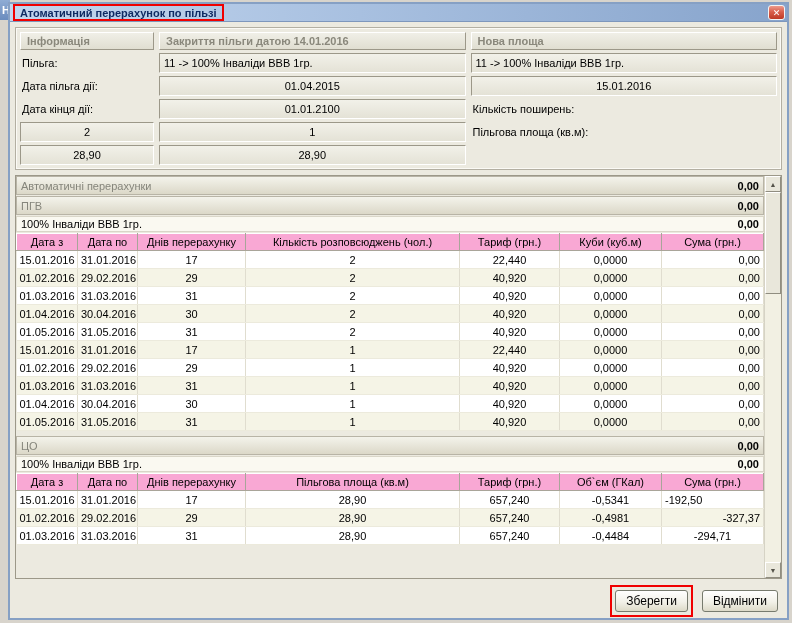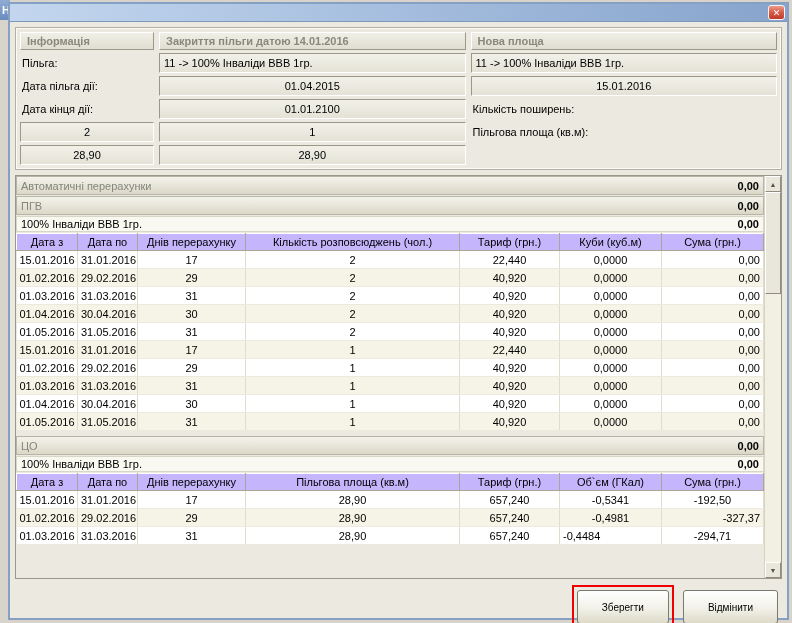--- a/index.html
+++ b/index.html
@@ -84,21 +84,21 @@
   .sub-bar {
     height:16px; margin-bottom:1px;
     border:1px solid #D9D6C8; background:#FAF9F1;
     display:flex; align-items:center; padding:0 4px;
   }
   .sub-title { white-space:nowrap; }
   .sub-total { margin-left:auto; font-weight:bold; }
 
   table.grid { width:100%; border-collapse:collapse; table-layout:fixed; font-size:11px; }
   table.grid th {
-    height:17px; background:#c4b5fd; font-weight:normal; text-align:center;
+    height:17px; background:#f9a8d4; font-weight:normal; text-align:center;
     border:1px solid; border-color:#FFFFFF #A9A599 #A9A599 #FFFFFF;
     padding:0 2px; white-space:nowrap; overflow:hidden;
   }
   table.grid td {
     height:18px; background:#FFFFFF; padding:0 3px;
     border-right:1px solid #E0DDCF; border-bottom:1px solid #ECEADC;
     white-space:nowrap; overflow:hidden;
   }
   table.grid tr.alt td { background:#F5F4E6; }
   .section-gap { height:5px; }
@@ -113,39 +113,42 @@
   .sb-thumb {
     height:102px; flex:0 0 102px;
     background:#E9E7DB; border:1px solid; border-color:#FFFFFF #908D80 #908D80 #FFFFFF;
   }
   .sb-track { flex:1; }
 
   
   .footer { display:flex; justify-content:flex-end; align-items:center; gap:9px; padding:6px 4px 0 0; }
   .save-annot { border:2px solid #F00000; padding:3px; display:inline-flex; }
   .btn {
-    height:34px; min-width:64px; padding:0 24px;
+    height:22px; min-width:64px; padding:0 10px;
     border:1px solid #777B6E; border-radius:3px;
     background:linear-gradient(to bottom,#FFFFFF,#F2F1E8 55%,#DDDAC8);
-    font-family:"Liberation Sans","DejaVu Sans",sans-serif; font-size:10px; color:#000;
+    font-family:"Liberation Sans","DejaVu Sans",sans-serif; font-size:12px; color:#000;
     cursor:default;
   }
 </style>
 </head>
 <body>
 
 <div class="screen">
 
   <div class="parent-edge">
     <div class="parent-title">Н</div>
   </div>
 
   <div class="dialog">
 
     <div class="titlebar">
+      <span class="title-annot">
+        <span class="title">Атоматичний перерахунок по пільзі</span>
+      </span>
       <span class="close">
         <span>✕</span>
       </span>
     </div>
 
     <div class="dlg-body">
 
       <div class="info-panel">
         <div class="info-head">Інформація</div>
         <div class="info-head">Закриття пільги датою 14.01.2016</div>
@@ -338,38 +341,38 @@
                 </tr>
               </thead>
             <tbody>
                 <tr>
                   <td style="text-align: left;">15.01.2016</td>
                   <td style="text-align: left;">31.01.2016</td>
                   <td style="text-align: center;">17</td>
                   <td style="text-align: center;">28,90</td>
                   <td style="text-align: center;">657,240</td>
                   <td style="text-align: center;">-0,5341</td>
-                  <td style="text-align: center;">-192,50</td>
+                  <td style="text-align: left;">-192,50</td>
                 </tr>
                 <tr class="alt">
                   <td style="text-align: left;">01.02.2016</td>
                   <td style="text-align: left;">29.02.2016</td>
                   <td style="text-align: center;">29</td>
                   <td style="text-align: center;">28,90</td>
                   <td style="text-align: center;">657,240</td>
                   <td style="text-align: center;">-0,4981</td>
                   <td style="text-align: right;">-327,37</td>
                 </tr>
                 <tr>
                   <td style="text-align: left;">01.03.2016</td>
                   <td style="text-align: left;">31.03.2016</td>
                   <td style="text-align: center;">31</td>
                   <td style="text-align: center;">28,90</td>
                   <td style="text-align: center;">657,240</td>
-                  <td style="">-0,4484</td>
+                  <td style="text-align: center;">-0,4484</td>
                   <td style="text-align: center;">-294,71</td>
                 </tr>
               </tbody>
           </table>
 
         </div>
 
         <div class="scrollbar">
           <div class="sb-btn">
             <span>▲</span>

